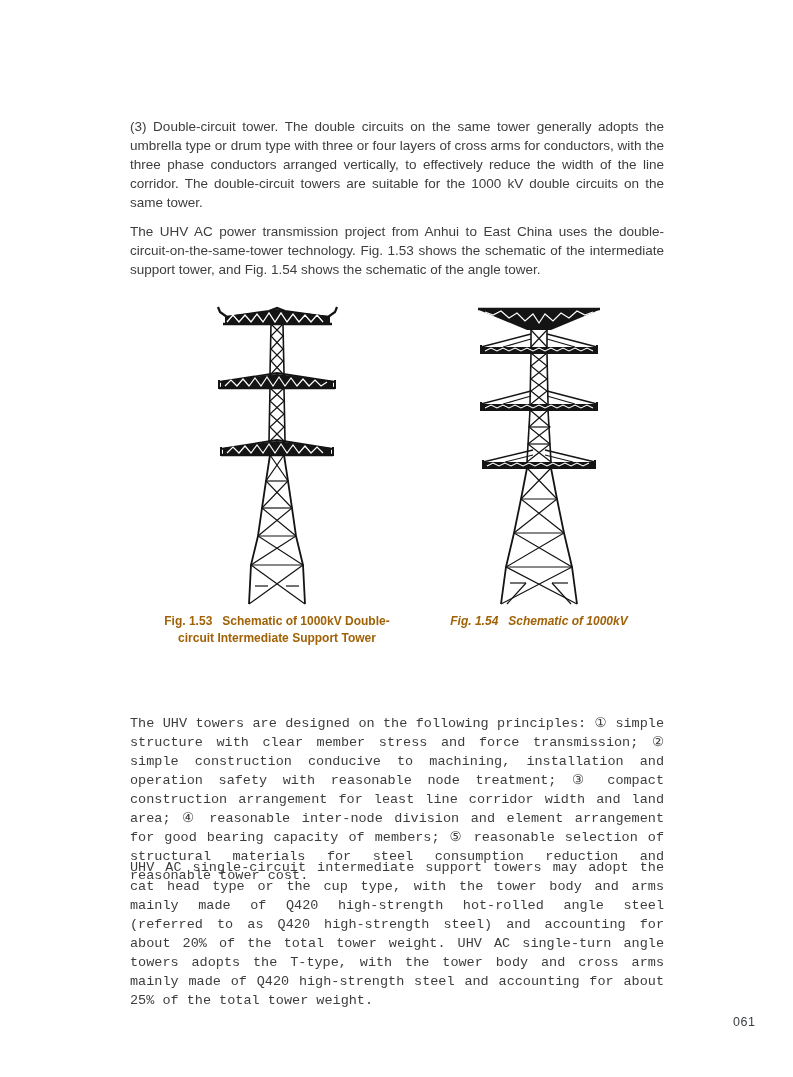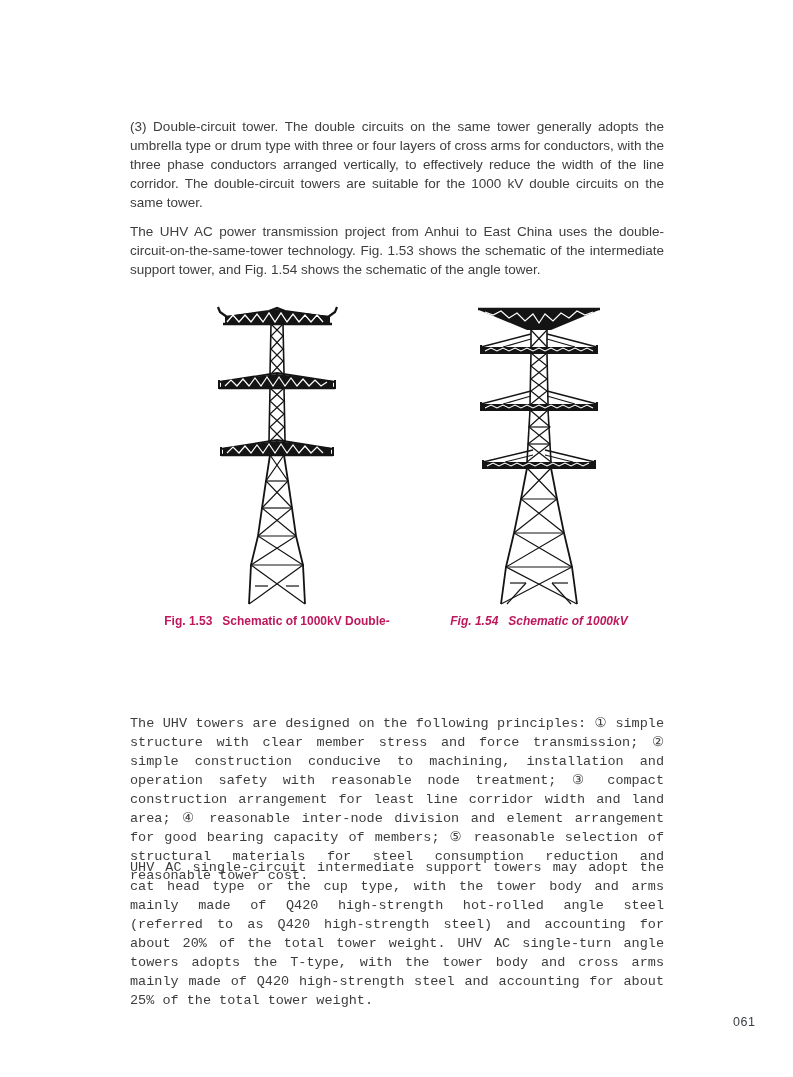--- a/index.html
+++ b/index.html
@@ -23,21 +23,21 @@
   #p4{top:844px;font-family:Liberation Mono, monospace;}
   .figure{
     position:absolute;top:303px;
     width:254px;text-align:center;
   }
   #fig1{left:150px;}
   #fig2{left:412px;font-style:italic;}
   svg.tower{display:block;margin:0 auto;}
   .caption{
     margin-top:8px;
-    color:#be185d;
+    color:#a16207;
     font-weight:bold;
     font-size:12px;line-height:17px;
   }
   .cap-gap{display:inline-block;width:10px;}
   .page-number{
     position:absolute;left:733px;top:1015px;
     font-size:12.5px;color:#3a3d44;letter-spacing:0.5px;
   }
 </style>
 </head>
@@ -87,20 +87,21 @@
       <polyline points="69,152 51,178 77,205 43,233 88,262 34,301"></polyline>
       <line x1="51" y1="178" x2="73" y2="178"></line>
       <line x1="47" y1="205" x2="77" y2="205"></line>
       <line x1="43" y1="233" x2="81" y2="233"></line>
       <line x1="36" y1="262" x2="88" y2="262"></line>
       <line x1="40" y1="283" x2="53" y2="283"></line>
       <line x1="71" y1="283" x2="84" y2="283"></line>
     </svg>
     <div class="caption">
       <div><span>Fig. 1.53</span><span class="cap-gap"></span><span>Schematic of 1000kV Double-</span></div>
+      <div>circuit Intermediate Support Tower</div>
     </div>
   </div>
 
   <div class="figure" id="fig2">
     <svg class="tower" width="124" height="302" viewBox="0 0 124 302" stroke="#141414" fill="none" stroke-width="1.2">
 
       <line x1="1" y1="6" x2="123" y2="6" stroke-width="2.6"></line>
       <polygon points="2,7 122,7 74,27 50,27" fill="#141414" stroke="none"></polygon>
       <polyline points="8,9 16,12 24,8 32,15 40,10 48,18 56,11 62,20 68,11 76,18 84,10 92,15 100,8 108,12 116,9" stroke="#ffffff" stroke-width="1.2"></polyline>
 

